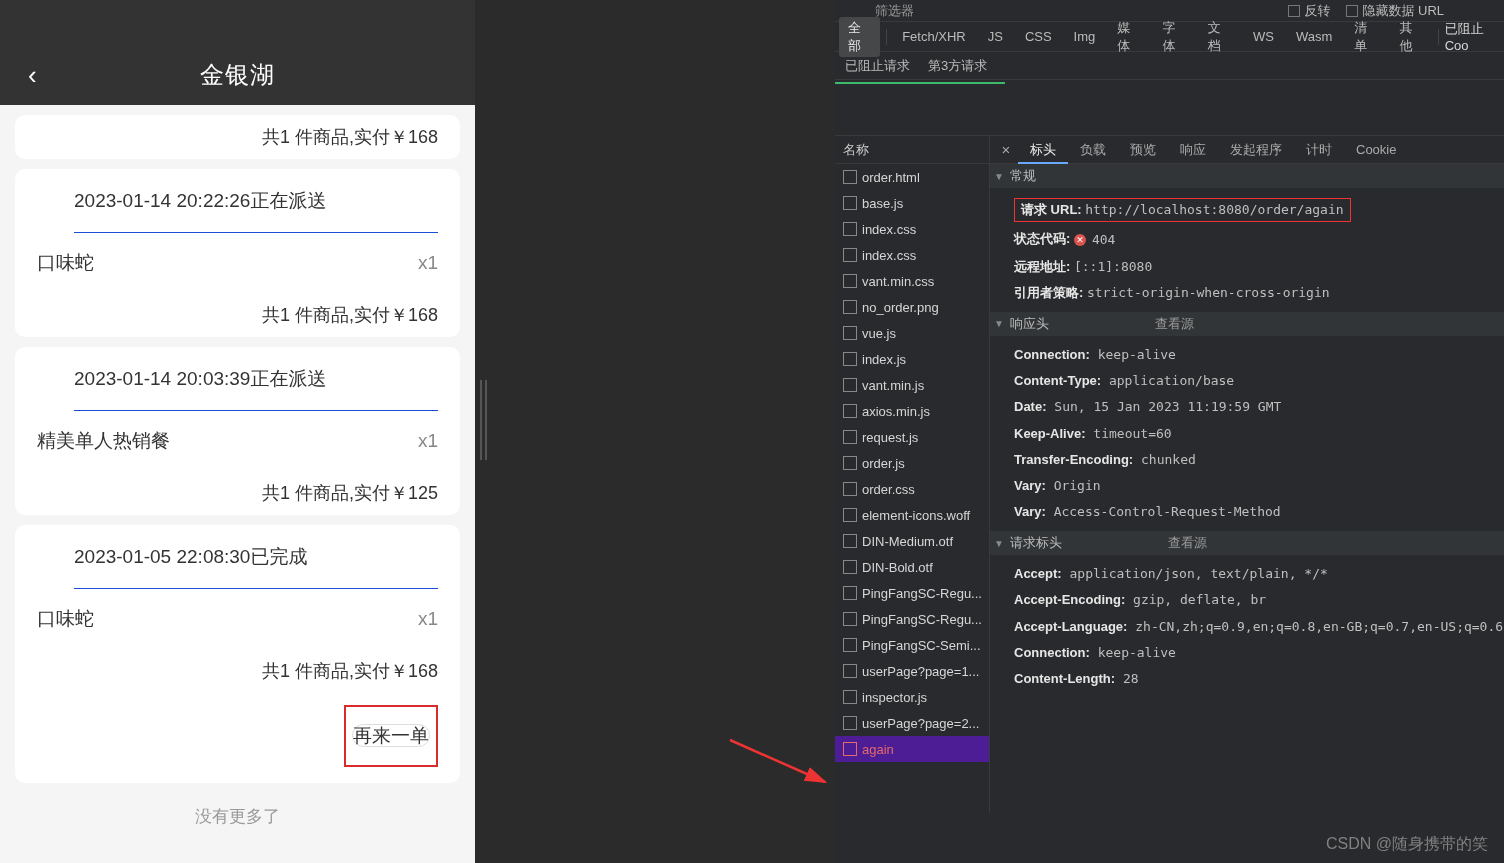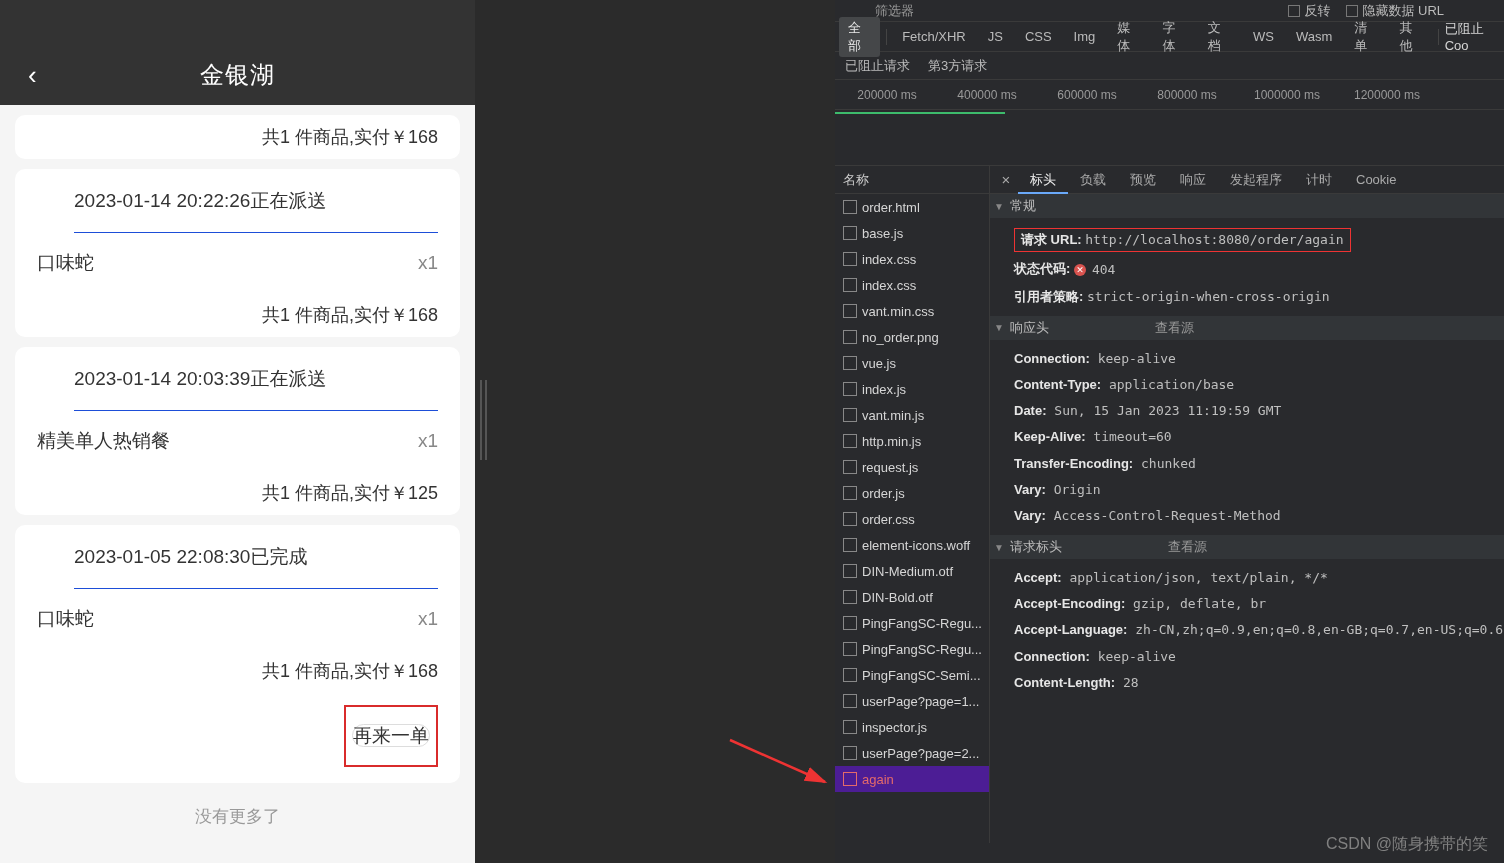--- a/index.html
+++ b/index.html
@@ -163,28 +163,20 @@
     <span class="f">Wasm</span>
     <span class="f">清单</span>
     <span class="f">其他</span>
     <span class="sep"></span>
     <span class="cb"><span class="cbx"></span><span>已阻止 Coo</span></span>
   </div>
   <div class="dev-top2">
     <span class="cb"><span class="cbx"></span><span>已阻止请求</span></span>
     <span class="cb"><span class="cbx"></span><span>第3方请求</span></span>
   </div>
-  <div class="dev-tl">
-    <span>200000 ms</span>
-    <span>400000 ms</span>
-    <span>600000 ms</span>
-    <span>800000 ms</span>
-    <span>1000000 ms</span>
-    <span>1200000 ms</span>
-  </div>
   <div class="dev-wf">
     <div style="position:absolute; left:0; top:2px; width:170px; height:2px; background:#3dbb6c;"></div>
   </div>
 
   <div class="dev-main">
     <div class="col-name">
       <div class="hdr">名称</div>
       <div id="file-rows">
           <div class="row">
             <span class="fi"></span>
@@ -217,21 +209,21 @@
           <div class="row">
             <span class="fi"></span>
             <span>index.js</span>
           </div>
           <div class="row">
             <span class="fi"></span>
             <span>vant.min.js</span>
           </div>
           <div class="row">
             <span class="fi"></span>
-            <span>http.min.js</span>
+            <span>axios.min.js</span>
           </div>
           <div class="row">
             <span class="fi"></span>
             <span>request.js</span>
           </div>
           <div class="row">
             <span class="fi"></span>
             <span>order.js</span>
           </div>
           <div class="row">
@@ -295,20 +287,21 @@
       <div class="sec-hdr">
           <span class="tri">▼</span>
           <span>常规</span>
         </div>
       <div class="sec-body">
         <div class="kv"><span class="red-box"><b>请求 URL:</b> <span class="v mono">http://localhost:8080/order/again</span></span></div>
         <div class="kv"><b>状态代码:</b> <span class="sc">
               <span class="dot">✕</span>
               <span class="v mono">404</span>
             </span></div>
+        <div class="kv"><b>远程地址:</b> <span class="v mono">[::1]:8080</span></div>
         <div class="kv"><b>引用者策略:</b> <span class="v mono">strict-origin-when-cross-origin</span></div>
       </div>
 
       <div class="sec-hdr">
           <span class="tri">▼</span>
           <span>响应头</span>
           <span class="more">查看源</span>
         </div>
       <div class="sec-body" id="resp-rows">
           <div class="kv"><b>Connection:</b><span class="v mono"> keep-alive</span></div>

